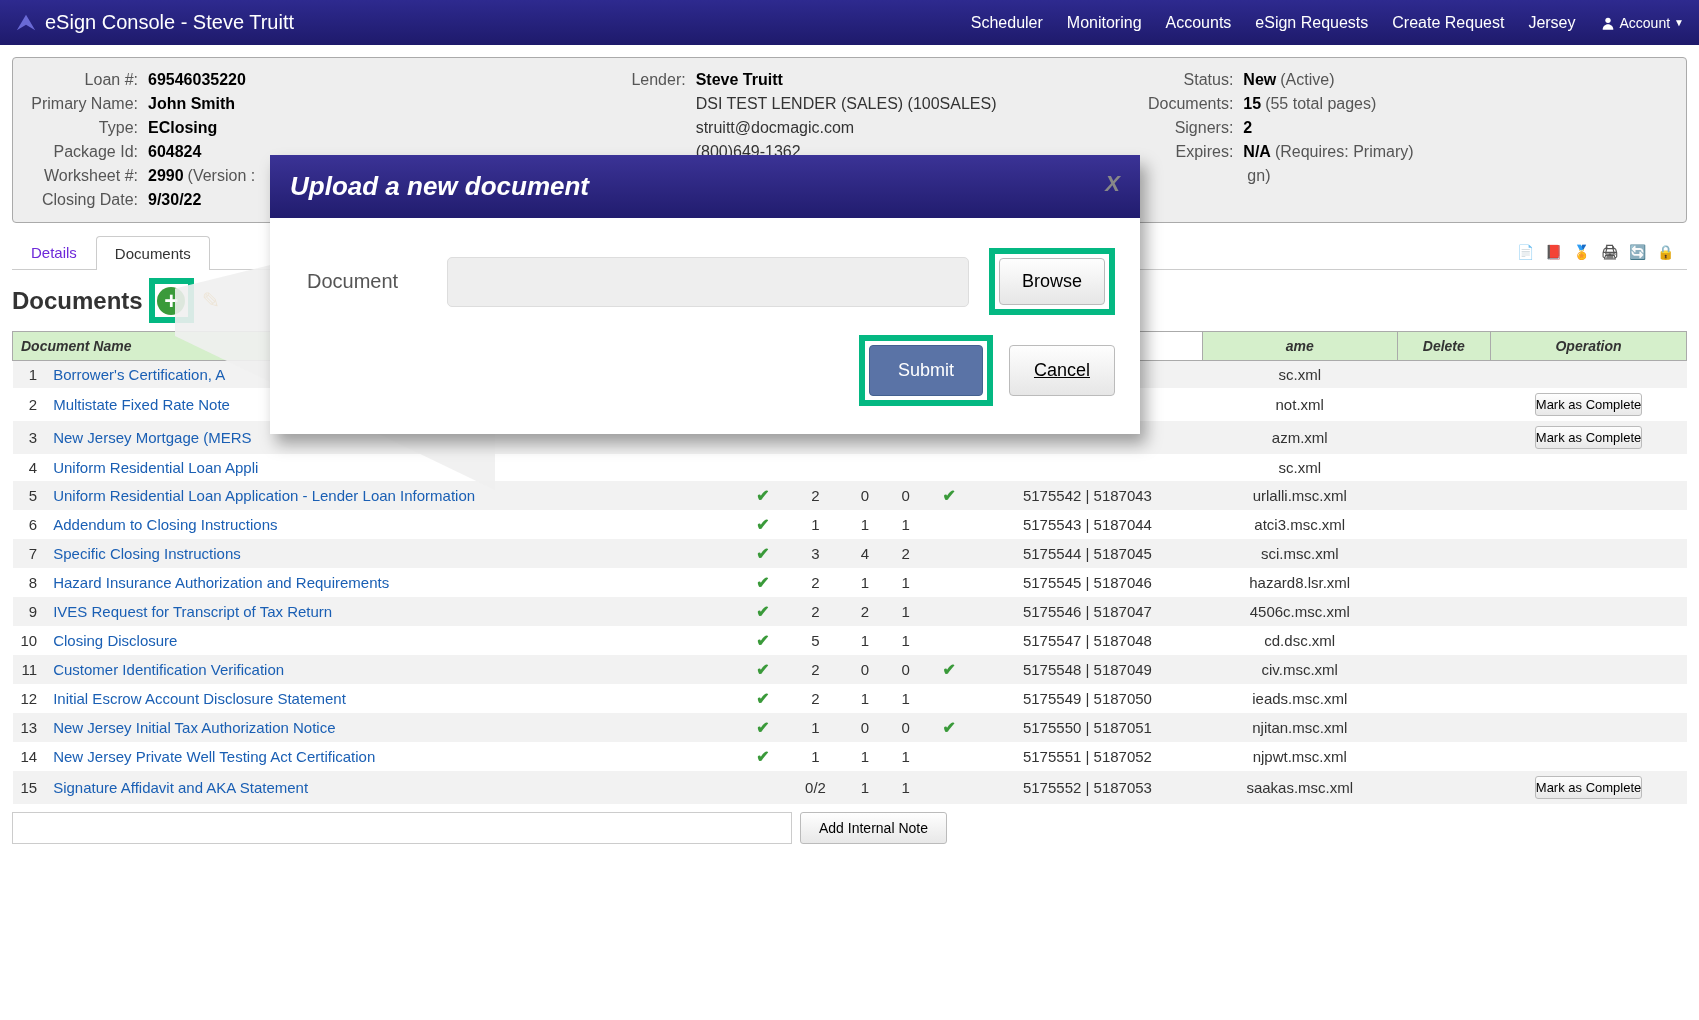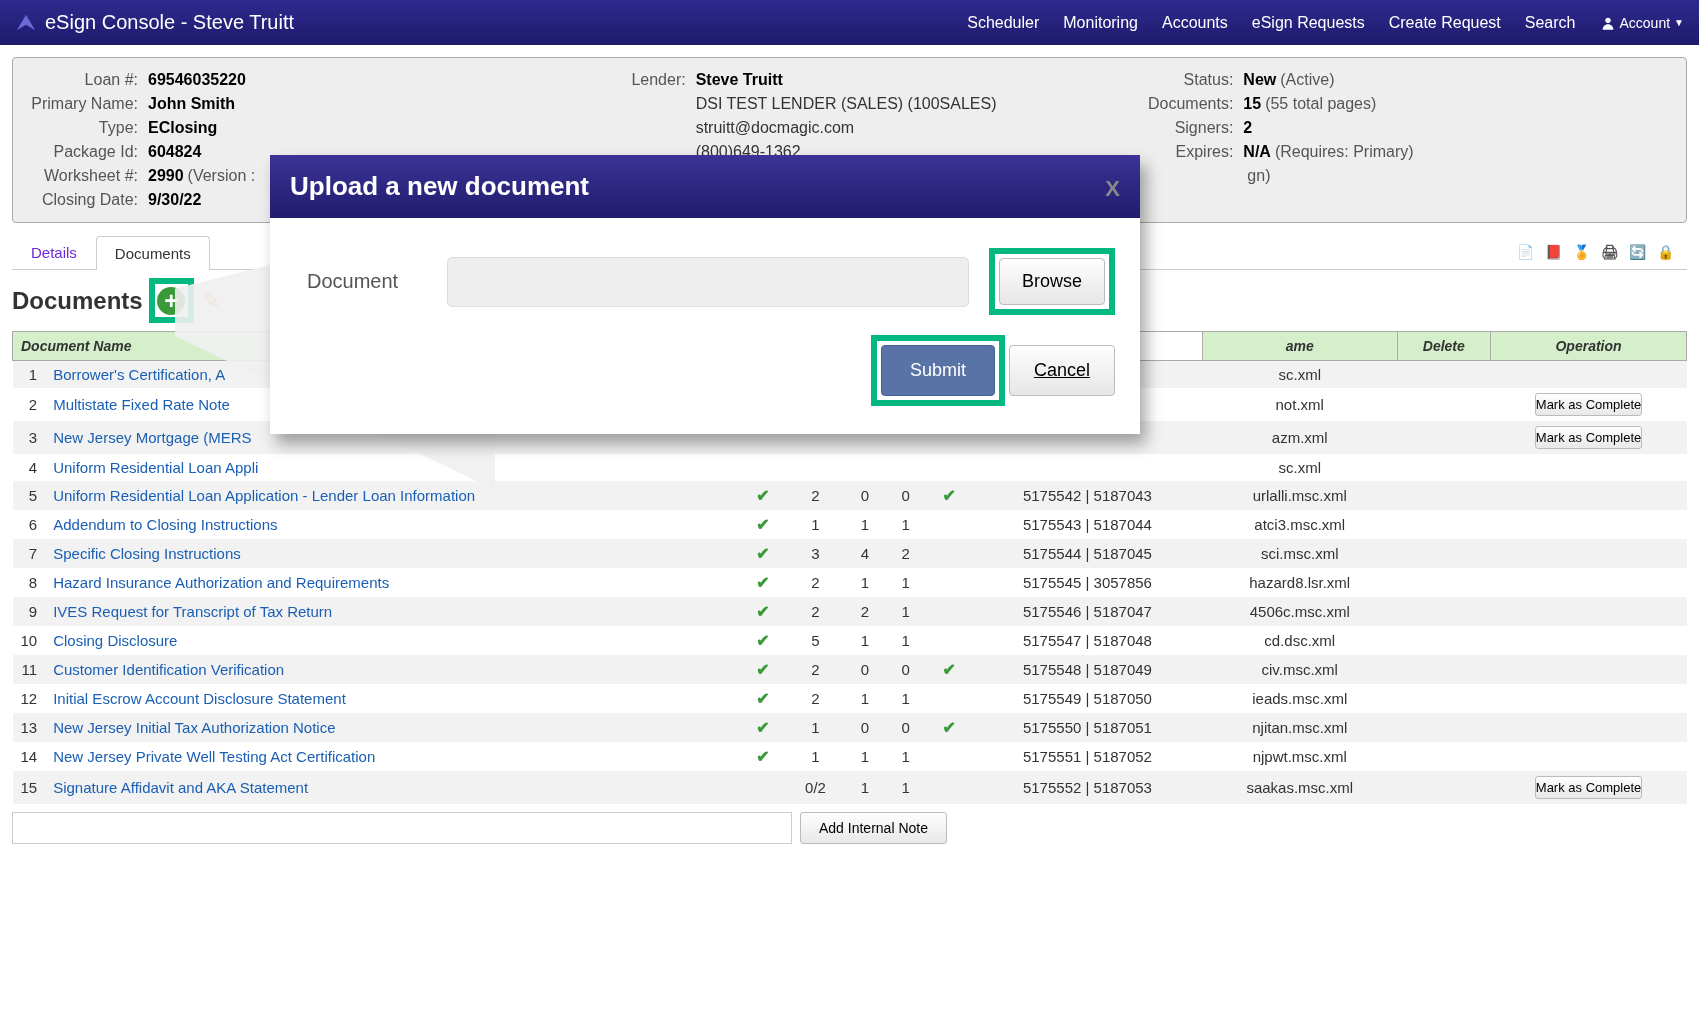--- a/index.html
+++ b/index.html
@@ -50,51 +50,51 @@
   .mark-btn { background: linear-gradient(#fefefe,#e8e8e8); border:1px solid #bbb; border-radius:3px; padding:3px 0; font-size:13px; cursor:pointer; }
 
   
   .note-row { display:flex; margin:8px 12px; gap:8px; }
   .note-input { flex:1; border:1px solid #ccc; height:32px; padding:4px 8px; max-width:780px; }
   .note-btn { background: linear-gradient(#fefefe,#e8e8e8); border:1px solid #bbb; border-radius:3px; padding:6px 18px; font-size:14px; cursor:pointer; }
 
   
   .wedge { position:absolute; left:175px; top:210px; width:320px; height:280px; background:#f0f0f0; clip-path: polygon(0% 28%, 100% 0%, 100% 100%, 0% 45%); opacity:.9; z-index:4; }
   .modal { position:absolute; left:270px; top:155px; width:870px; box-shadow: 6px 10px 15px rgba(0,0,0,.35); background:#fff; z-index:5; }
-  .modal-header { background: linear-gradient(#3b3396,#211c6e); color:#fff; padding:16px 20px; display:flex; align-items:flex-end; }
+  .modal-header { background: linear-gradient(#3b3396,#211c6e); color:#fff; padding:16px 20px; display:flex; align-items:flex-start;font-style:italic; }
   .modal-title { font-size:26px; font-weight:bold; }
   .modal-close { margin-left:auto; color:#888; font-size:22px; font-weight:bold; cursor:pointer; }
   .modal-body { padding:30px 25px 20px;margin-left:12px; }
   .field-row { display:flex; align-items:center; gap:20px; }
   .field-label { font-size:20px; color:#555; width:120px; }
   .file-box { flex:1; height:50px; background:#eee; border:1px solid #ddd; border-radius:5px; }
   .browse-wrap { border:6px solid #04b882; padding:4px; }
   .browse-btn { background: linear-gradient(#fefefe,#e6e6e6); border:1px solid #bbb; border-radius:4px; padding:12px 22px; font-size:18px; cursor:pointer; }
-  .modal-footer { display:flex; justify-content:flex-end; gap:4px; padding:0 25px 28px; align-items:center; }
+  .modal-footer { display:flex; justify-content:flex-end; gap:16px; padding:0 25px 28px; align-items:center; }
   .submit-wrap { border:6px solid #04b882; padding:4px; }
   .submit-btn { background:#5a73a6; color:#fff; border:1px solid #44618f; border-radius:4px; padding:14px 28px; font-size:18px; cursor:pointer; }
   .cancel-btn { background: linear-gradient(#fefefe,#e6e6e6); border:1px solid #bbb; border-radius:4px; padding:14px 24px; font-size:18px; cursor:pointer;text-decoration:underline; }
 
   .hidden-cols { visibility: hidden; }
 </style>
 </head>
 <body>
 
 <div class="navbar">
   <svg class="navbar-logo" viewBox="0 0 24 24">
       <polygon points="2,20 12,3 22,20 12,14" fill="#6a6ad6"></polygon>
     </svg>
   <span class="navbar-title">eSign Console - Steve Truitt</span>
   <span class="navbar-spacer"></span>
   <a class="navbar-link">Scheduler</a>
   <a class="navbar-link">Monitoring</a>
   <a class="navbar-link">Accounts</a>
   <a class="navbar-link">eSign Requests</a>
   <a class="navbar-link">Create Request</a>
-  <a class="navbar-link">Search</a>
+  <a class="navbar-link">Jersey</a>
   <span class="navbar-account">
     <svg width="16" height="16" viewBox="0 0 24 24" fill="#fff">
         <circle cx="12" cy="8" r="4"></circle>
         <path d="M4 22c0-4.4 3.6-8 8-8s8 3.6 8 8z"></path>
       </svg>
     <span>Account</span>
     <span class="caret">▼</span>
   </span>
 </div>
 
@@ -290,21 +290,21 @@
         <td></td>
       </tr>
       <tr>
         <td class="idx">8</td>
         <td class="name">Hazard Insurance Authorization and Requirements</td>
         <td><span class="check">✔</span></td>
         <td>2</td>
         <td>1</td>
         <td>1</td>
         <td></td>
-        <td>5175545 | 3057856</td>
+        <td>5175545 | 5187046</td>
         <td>hazard8.lsr.xml</td>
         <td></td>
         <td></td>
       </tr>
       <tr class="odd">
         <td class="idx">9</td>
         <td class="name">IVES Request for Transcript of Tax Return</td>
         <td><span class="check">✔</span></td>
         <td>2</td>
         <td>2</td>

